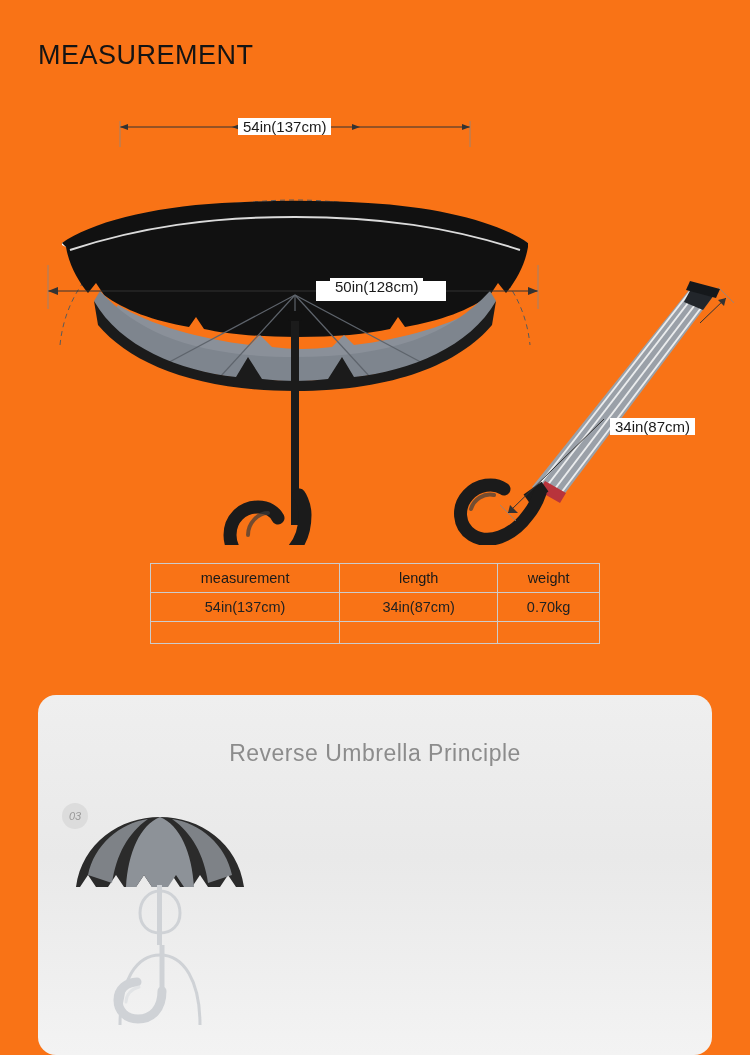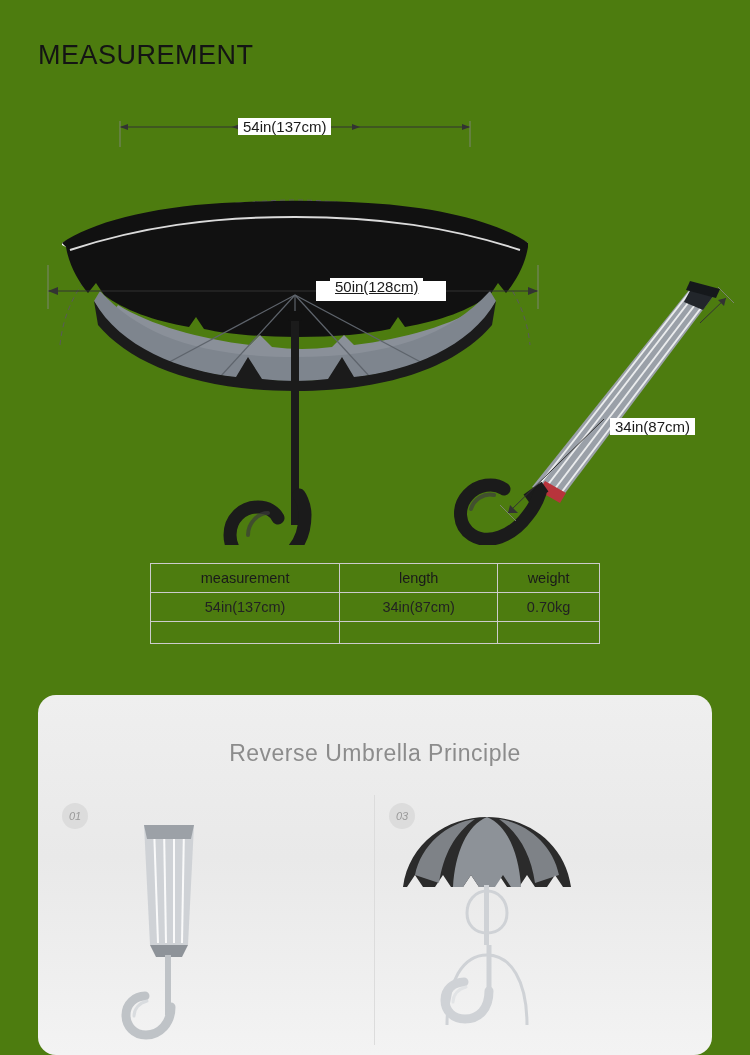--- a/index.html
+++ b/index.html
@@ -10,21 +10,21 @@
     height: 1055px;
     background: #ffffff;
     font-family: "Liberation Sans", sans-serif;
     color: #1a1a1a;
     overflow: hidden;
   }
   .page {
     position: relative;
     width: 750px;
     height: 1055px;
-    background: #4d7c0f;
+    background: #f97316;
   }
 
   
   .title {
     position: absolute;
     left: 38px;
     top: 40px;
     font-size: 27px;
     letter-spacing: 0.5px;
     color: #141414;
@@ -41,21 +41,21 @@
   }
   .dim-label {
     position: absolute;
     font-size: 15px;
     color: #1a1a1a;
     background: #ffffff;
     padding: 0 5px;
     white-space: nowrap;
   }
   #label-width   { left: 238px; top: 23px; }
-  #label-span    { left: 330px; top: 183px; text-decoration: underline; }
+  #label-span    { left: 330px; top: 183px; }
   #label-length  { left: 610px; top: 323px; }
 
   
   .table-wrap {
     position: absolute;
     left: 150px;
     top: 563px;
     width: 450px;
   }
   table.spec {
@@ -307,38 +307,20 @@
         </tr>
       </tbody>
     </table>
   </div>
 
   <div class="principle">
     <div class="principle-title">Reverse Umbrella Principle</div>
 
     <div class="panels">
 
-      <div class="panel">
-        <div class="badge">01</div>
-        <svg width="218" height="250" viewBox="0 0 218 250">
-
-          <path d="M96,30 L146,30 L140,150 L102,150 Z" fill="#cfd2d6"></path>
-          <g stroke="#ffffff" stroke-width="2" opacity="0.9">
-            <path d="M106,32 L110,148"></path>
-            <path d="M116,32 L118,148"></path>
-            <path d="M126,32 L126,148"></path>
-            <path d="M136,32 L134,148"></path>
-          </g>
-          <path d="M96,30 L146,30 L143,44 L99,44 Z" fill="#9ca1a7"></path>
-          <path d="M102,150 L140,150 L134,162 L108,162 Z" fill="#8e9399"></path>
-          <rect x="117" y="160" width="6" height="60" fill="#bfc3c7"></rect>
-          <path d="M123,212 C123,228 112,240 98,240 C86,240 78,231 78,220 C78,209 87,201 97,201" fill="none" stroke="#bfc3c7" stroke-width="9" stroke-linecap="round"></path>
-          <path d="M99,206 C91,208 86,214 86,221" fill="none" stroke="#d9dcdf" stroke-width="3" stroke-linecap="round"></path>
-        </svg>
-      </div>
 
 
       <div class="panel">
         <div class="badge">03</div>
         <svg width="218" height="250" viewBox="0 0 218 250">
 
           <path d="M28,92 C34,48 72,22 112,22 C152,22 190,48 196,92
                    L188,92 L180,80 L172,92 L160,92 L152,80 L144,92
                    L132,92 L124,80 L116,92 L104,92 L96,80 L88,92
                    L76,92 L68,80 L60,92 L48,92 L40,80 L32,92 Z" fill="#2b2b2b"></path>

